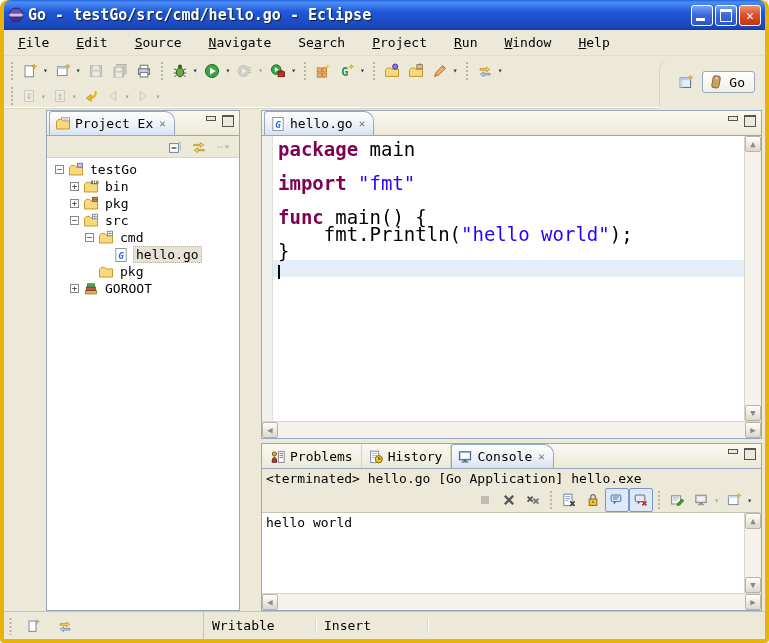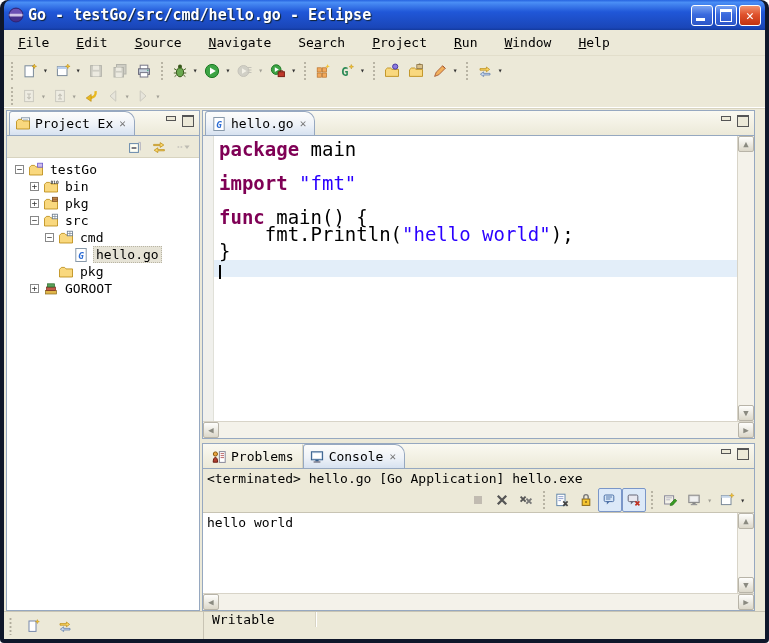--- a/index.html
+++ b/index.html
@@ -1,19 +1,19 @@
 <!DOCTYPE html>
 <html><head>
 <meta charset="utf-8">
 <style>
   * { margin:0; padding:0; box-sizing:border-box; }
   html,body { width:769px; height:643px; overflow:hidden; }
   body { font-family:"DejaVu Sans Mono","Liberation Mono",monospace; font-size:13px; color:#000; }
 
-  .window { width:769px; height:643px; background:#0f172a; border-radius:8px 8px 4px 4px;
+  .window { width:769px; height:643px; background:#eab308; border-radius:8px 8px 4px 4px;
             padding:0 4px 4px 4px; display:flex; flex-direction:column; }
 
   
   .titlebar { height:30px; flex:0 0 30px; display:flex; align-items:center; padding:0 4px 0 4px;
     background:linear-gradient(180deg,#2664e0 0%,#4a8ef5 8%,#2057d8 40%,#1a46b8 92%,#143a9e 100%);
     border-radius:7px 7px 0 0; }
   .app-icon { width:18px; height:18px; margin-right:4px; flex:0 0 auto; }
   .title-text { color:#fff; font-weight:bold; font-size:15px; text-shadow:1px 1px 1px #123;
     white-space:nowrap; overflow:hidden; flex:1; }
   .win-btns { display:flex; gap:2px; }
@@ -52,21 +52,21 @@
   .toolbar-flex { display:flex; }
   .toolbar-left { flex:1; }
   .persp-area { display:flex; align-items:center; padding-right:10px; gap:4px;
     border-left:1px solid #D8D4C0; padding-left:14px; margin:2px 0;
     border-radius:14px 0 0 0; }
   .persp-btn { display:flex; align-items:center; gap:5px; border:1px solid #9AA8BE; border-radius:3px;
     background:linear-gradient(180deg,#FFFFFF,#F0EEE2); padding:2px 9px 2px 5px; cursor:pointer;
     font-family:inherit; font-size:13px; }
 
   
-  .main { flex:1; display:flex; min-height:0; padding:2px 10px 0 2px; gap:2px; }
+  .main { flex:1; display:flex; min-height:0; padding:2px 3px 0 2px; gap:21px;margin-left:40px; }
 
   .panel { border:1px solid #96A8C0; background:#fff; display:flex; flex-direction:column; min-width:0; min-height:0; }
   .left-panel { flex:0 0 194px; }
   .right-stack { flex:1; display:flex; flex-direction:column; gap:4px; min-width:0; }
   .editor-panel { flex:1; min-height:0; }
   .console-panel { flex:0 0 168px; }
 
   
   .tabbar { height:25px; flex:0 0 25px; display:flex; align-items:flex-end;
     background:linear-gradient(180deg,#FAF9F1 0%,#ECE9D8 100%); border-bottom:1px solid #96A8C0;
@@ -122,21 +122,21 @@
     align-items:center; justify-content:flex-end; padding-right:6px; }
   .c-bodywrap { flex:1; display:flex; min-height:0; }
   .c-output { flex:1; background:#fff; padding:2px 4px; white-space:pre; overflow:hidden; }
 
   
   .bottombar { flex:0 0 28px; display:flex; align-items:stretch; border-top:1px solid #C8C4B4; background:#ECE9D8; }
   .fastview { flex:0 0 200px; display:flex; align-items:center; gap:8px; padding-left:4px;
     border-right:1px solid #C8C4B4; }
   .fv-grip { width:5px; height:18px; background:radial-gradient(circle,#B0AC9C 1px,transparent 1.2px);
     background-size:5px 4px; }
-  .statusbar { flex:1; display:flex; align-items:flex-start; }
+  .statusbar { flex:1; display:flex; align-items:center; }
   .st-cell { display:flex; align-items:center; padding:0 8px; min-width:112px; border-right:1px solid #D8D4C4;
     box-shadow:1px 0 0 #fff; white-space:nowrap; }
   .st-grip { width:8px; background:radial-gradient(circle,#B0AC9C 1px,transparent 1.2px);
     background-size:4px 4px; background-repeat:repeat-y; background-position:center; margin:4px 0; }
 </style>
 </head>
 <body>
 
 <div class="window">
 
@@ -403,20 +403,43 @@
               <span class="tbtn dis">
                 <span class="icon">
                   <svg viewBox="0 0 16 16">
                     <path d="M5.2 2.8 11 8l-5.8 5.2V2.8z" fill="#E0E0E0" stroke="#999"></path>
                   </svg>
                 </span>
               </span>
               <span class="dd dis">▾</span>
             </span>
           </div>
+      </div>
+      <div class="persp-area">
+        <span class="tbtn" id="openPerspBtn">
+            <span class="icon">
+              <svg viewBox="0 0 16 16">
+                <rect x="2.2" y="4" width="10.4" height="9.4" fill="#E8EEF8" stroke="#5A6A8A"></rect>
+                <rect x="2.2" y="4" width="10.4" height="2.2" fill="#B9CDEB"></rect>
+                <rect x="2.2" y="6.2" width="2.8" height="7.2" fill="#CFDCEF"></rect>
+                <path d="M12.6 1l.6 1.7 1.7.6-1.7.6-.6 1.7-.6-1.7-1.7-.6 1.7-.6z" fill="#F4C430" stroke="#B8860B" stroke-width="0.4"></path>
+              </svg>
+            </span>
+          </span>
+        <button class="persp-btn">
+          <span class="icon" id="goPerspIcon">
+              <svg viewBox="0 0 16 16">
+                <g transform="rotate(10 8 8)">
+                  <rect x="4.4" y="1.8" width="7.2" height="12" rx="2.6" fill="#C8A068" stroke="#8A6A3A"></rect>
+                  <circle cx="8" cy="4.2" r="1" fill="#ECE9D8"></circle>
+                </g>
+              </svg>
+            </span>
+          <span>Go</span>
+        </button>
       </div>
     </div>
 
     <div class="main">
 
       <div class="panel left-panel">
         <div class="tabbar">
           <span class="ctab active">
             <span class="icon" id="pexTabIcon">
                 <svg viewBox="0 0 16 16">
@@ -614,20 +637,31 @@
                 <span class="icon">
                   <svg viewBox="0 0 16 16">
                     <rect x="8.4" y="2.6" width="5.8" height="10.8" fill="#fff" stroke="#889"></rect>
                     <path d="M9.6 4.6h3.4M9.6 6.6h3.4M9.6 8.6h3.4" stroke="#A44" stroke-width="0.8"></path>
                     <circle cx="4.4" cy="5" r="2.1" fill="#E8A33D" stroke="#8A5A10"></circle>
                     <path d="M2.2 13.2c0-3.2 1-4.8 2.2-4.8s2.2 1.6 2.2 4.8z" fill="#B04030" stroke="#6A1A10"></path>
                   </svg>
                 </span>
                 <span>Problems</span>
               </span>
+              <span class="ctab inactive">
+                <span class="icon">
+                  <svg viewBox="0 0 16 16">
+                    <rect x="2.6" y="2.2" width="8 " height="11.4" fill="#fff" stroke="#889"></rect>
+                    <path d="M4 4.4h5M4 6.4h5M4 8.4h3" stroke="#9AB" stroke-width="0.8"></path>
+                    <circle cx="10.8" cy="10.2" r="3.6" fill="#F4C430" stroke="#8A6A10"></circle>
+                    <path d="M10.8 8v2.2h1.8" stroke="#333" fill="none" stroke-width="1"></path>
+                  </svg>
+                </span>
+                <span>History</span>
+              </span>
               <span class="ctab active">
                 <span class="icon">
                   <svg viewBox="0 0 16 16">
                     <rect x="2.4" y="2.8" width="11.2" height="8" fill="#C8D8EA" stroke="#345D8A"></rect>
                     <rect x="3.8" y="4.2" width="8.4" height="5.2" fill="#fff"></rect>
                     <rect x="6.4" y="10.8" width="3.2" height="1.6" fill="#345D8A"></rect>
                     <rect x="4.6" y="12.4" width="6.8" height="1.2" fill="#667"></rect>
                   </svg>
                 </span>
                 <span>Console</span>
@@ -786,18 +820,19 @@
                 <svg viewBox="0 0 16 16">
                   <path d="M3 5.6h6.4V4L12.6 6.4 9.4 8.8V7.2H3z" fill="#FAD76A" stroke="#B8860B" stroke-width="0.7"></path>
                   <path d="M13 10.4H6.6V8.8L3.4 11.2l3.2 2.4V12H13z" fill="#C9D8EE" stroke="#5A7AAA" stroke-width="0.7"></path>
                 </svg>
               </span>
             </span>
           </span>
         </div>
       <div class="statusbar">
         <span class="st-cell">Writable</span>
+        <span class="st-cell">Insert</span>
         <span class="st-grip"></span>
       </div>
     </div>
 
   </div>
 </div>
 
 </body></html>

